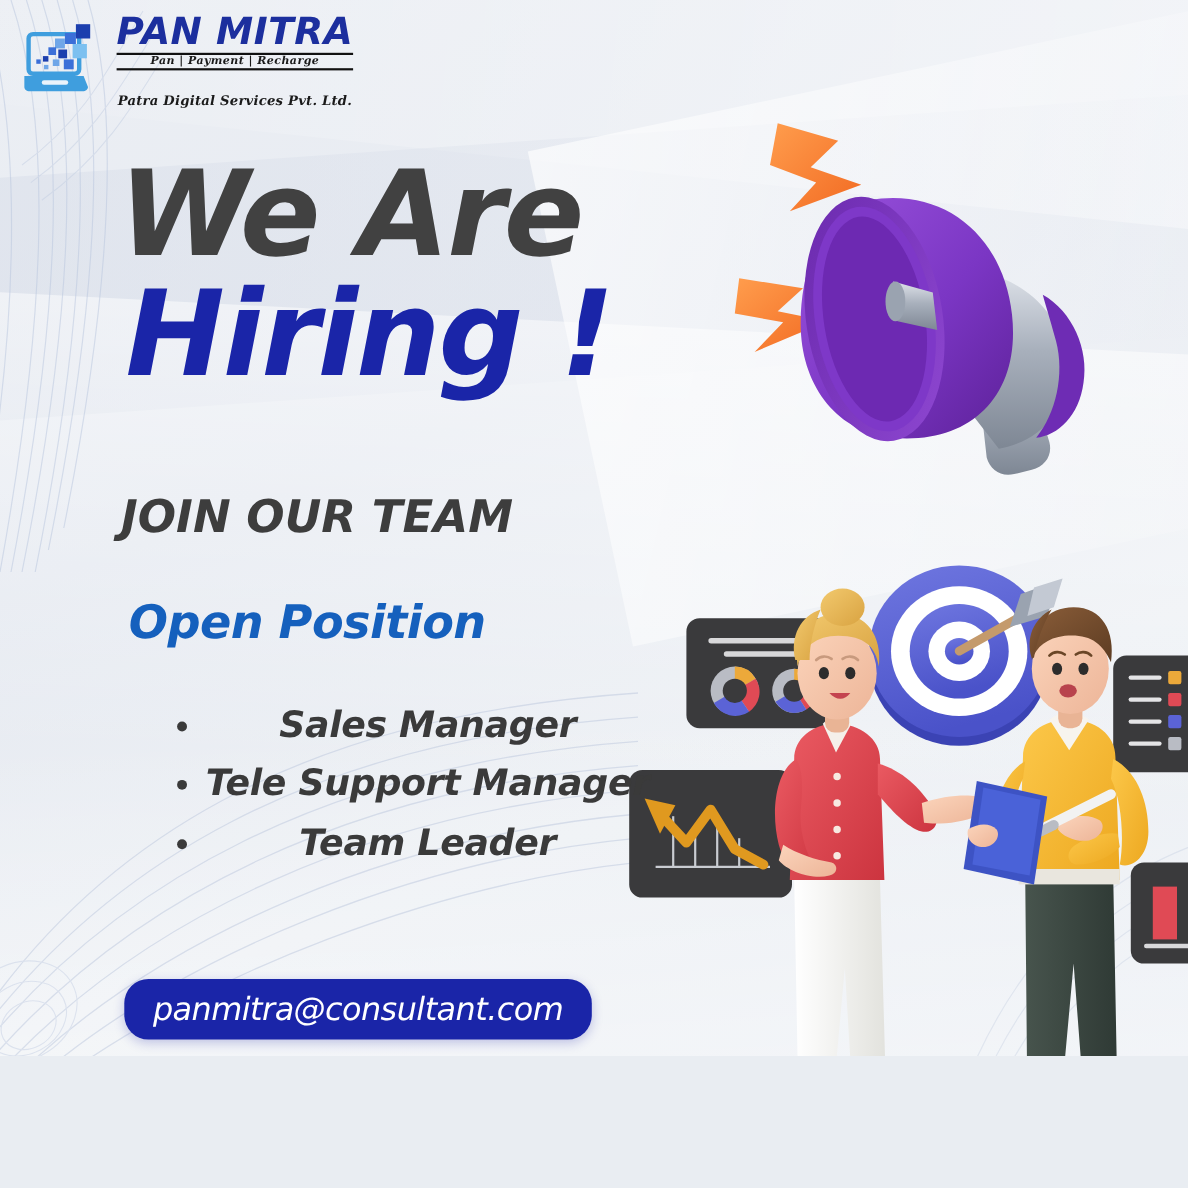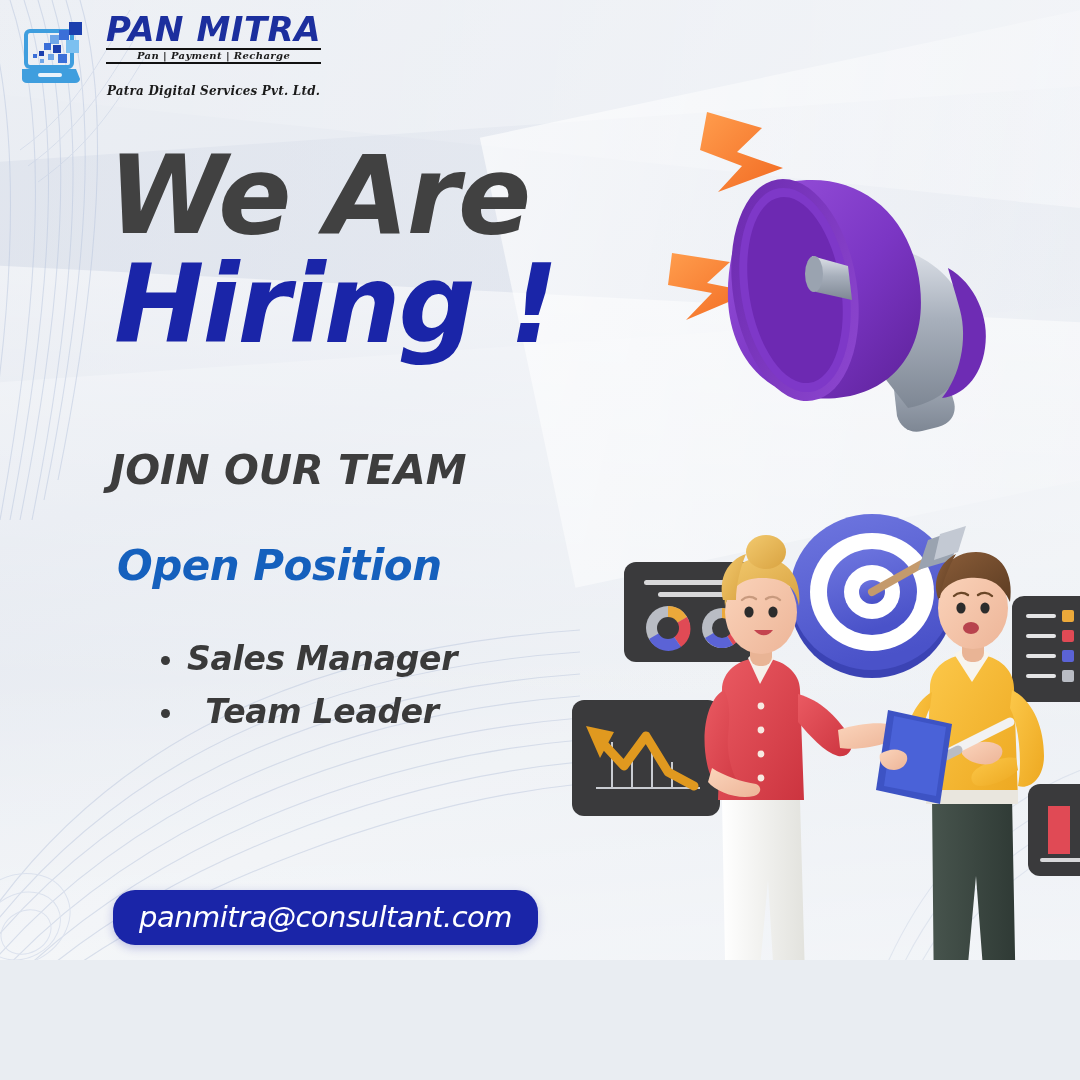--- a/index.html
+++ b/index.html
@@ -431,18 +431,19 @@
     <div class="h-we">We Are</div>
     <div class="h-hiring">Hiring !</div>
   </div>
 
   <div class="join">JOIN OUR TEAM</div>
 
   <div class="open-pos">Open Position</div>
 
   <ul class="positions">
     <li>Sales Manager</li>
+    <li>Tele Support Manager</li>
     <li>Team Leader</li>
   </ul>
 
   <div class="email-pill">panmitra@consultant.com</div>
 
 </div>
 
 </body></html>

